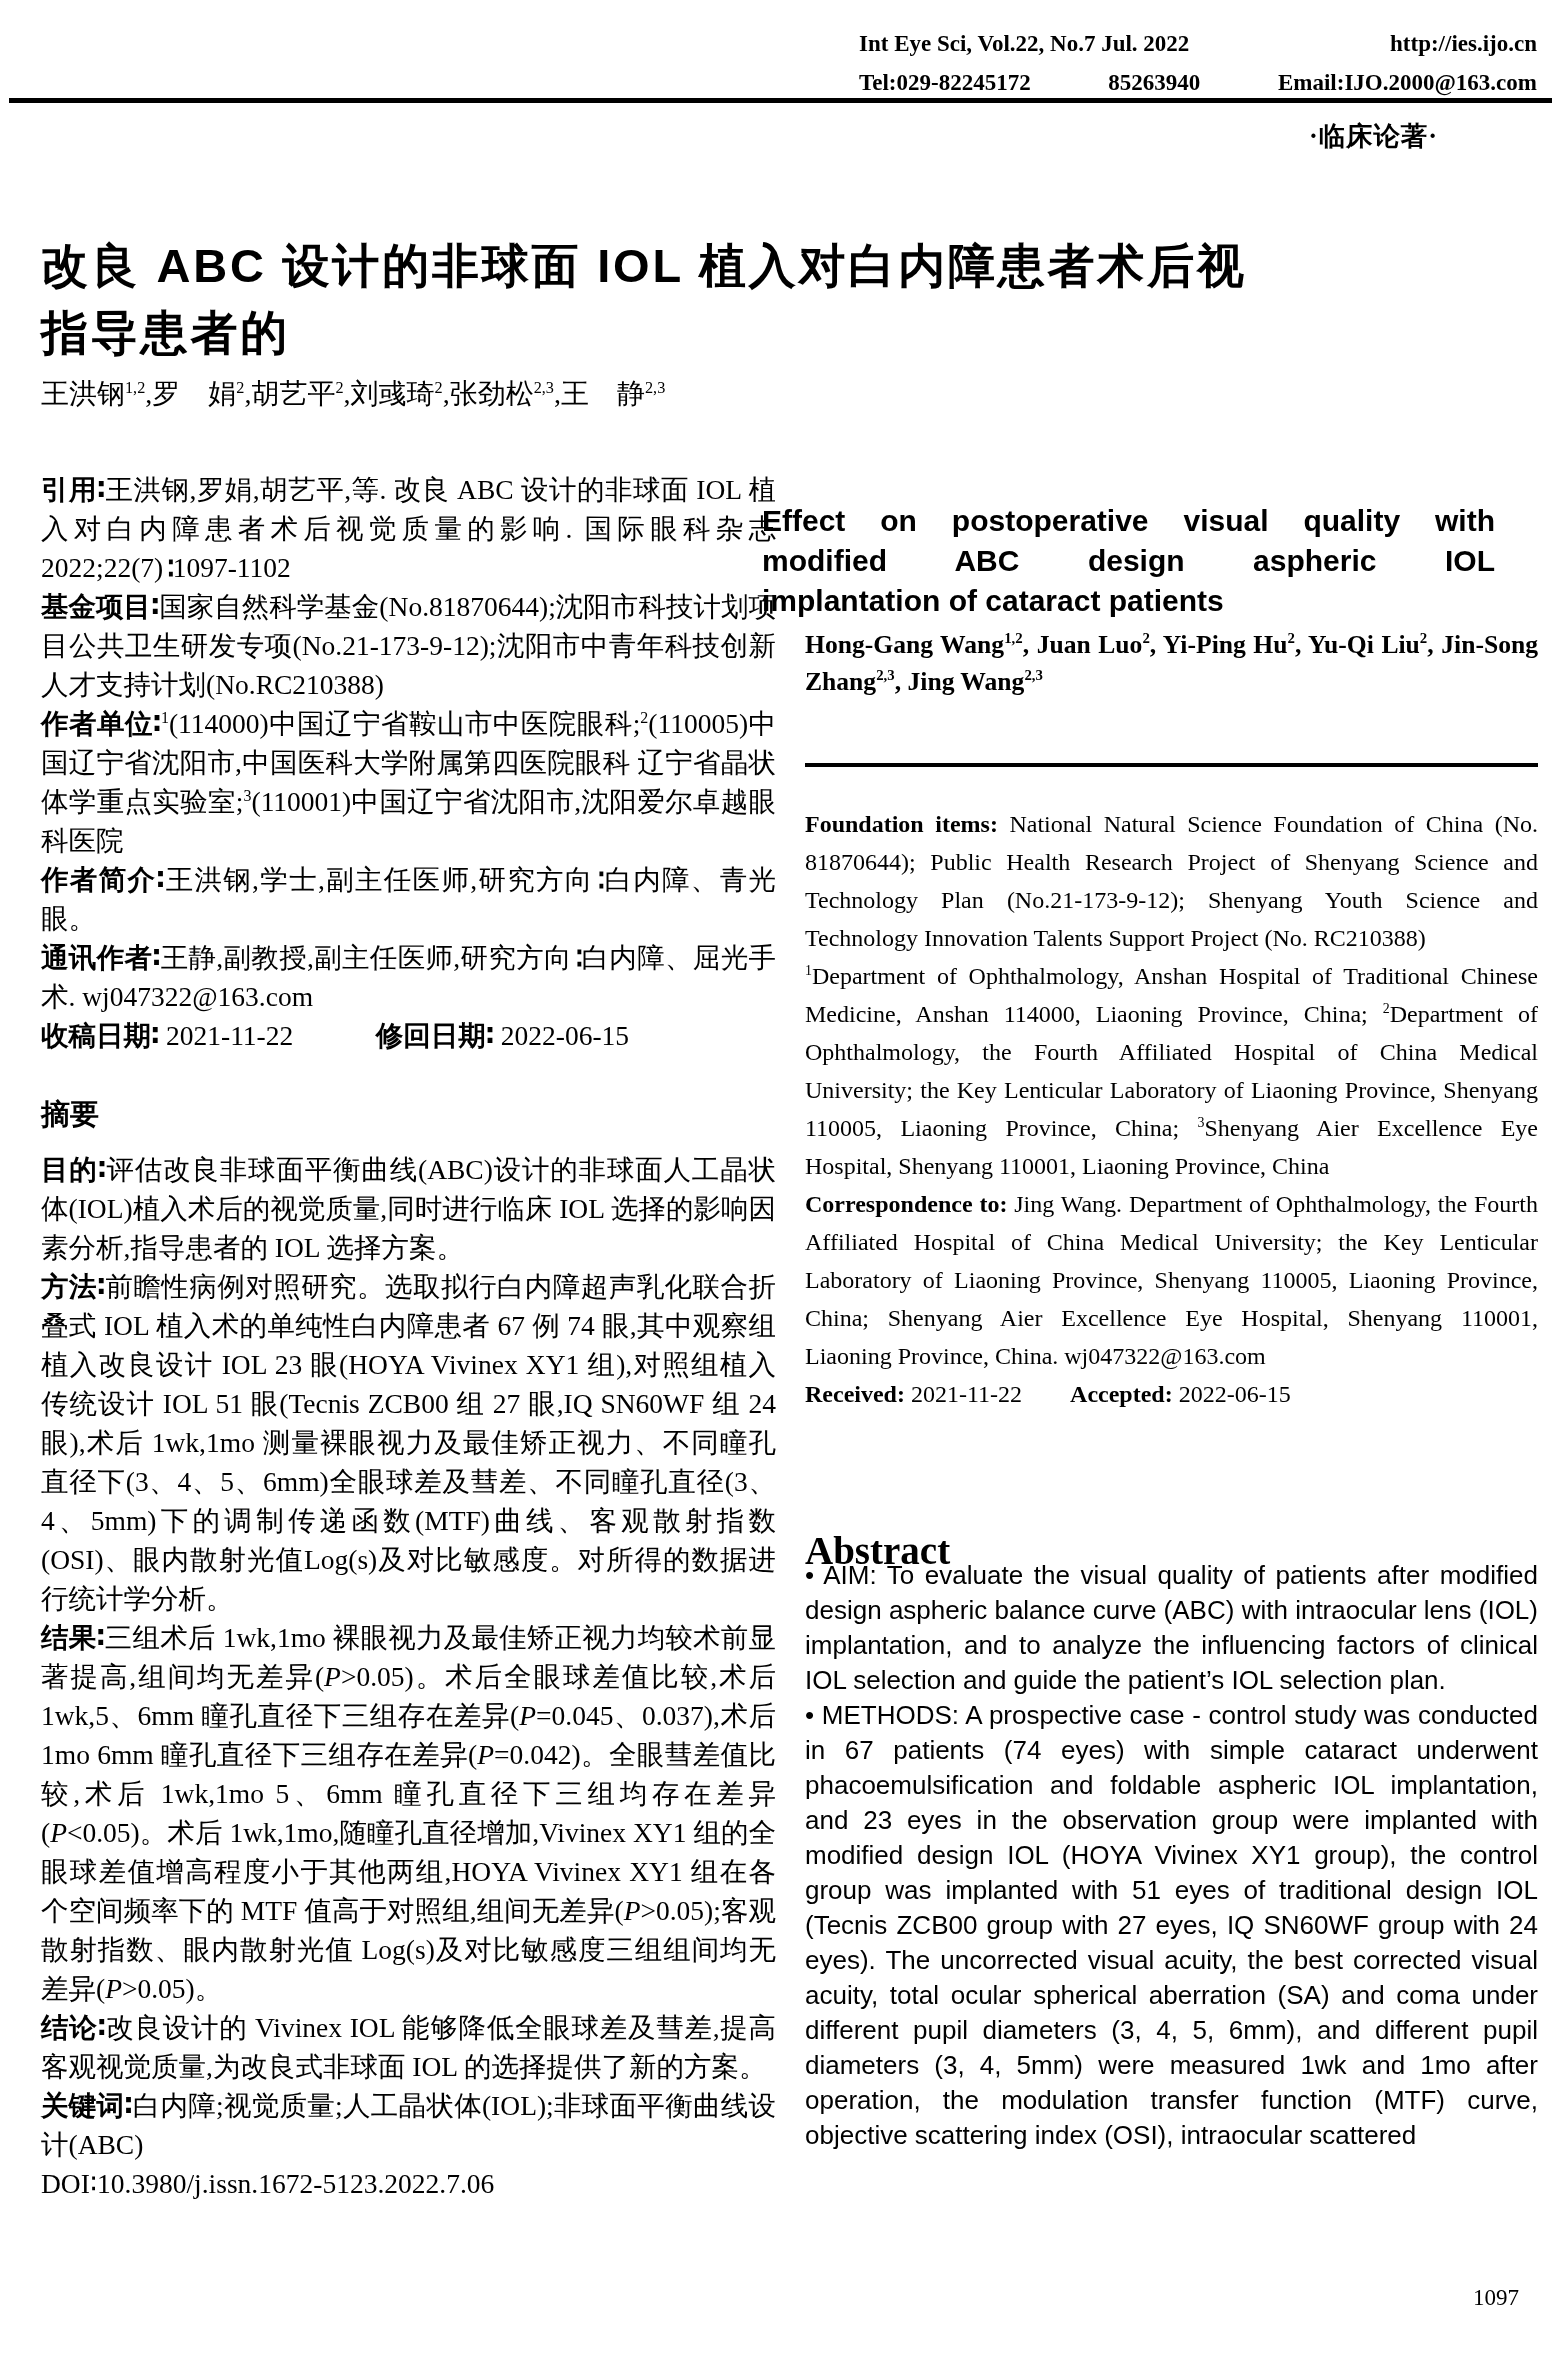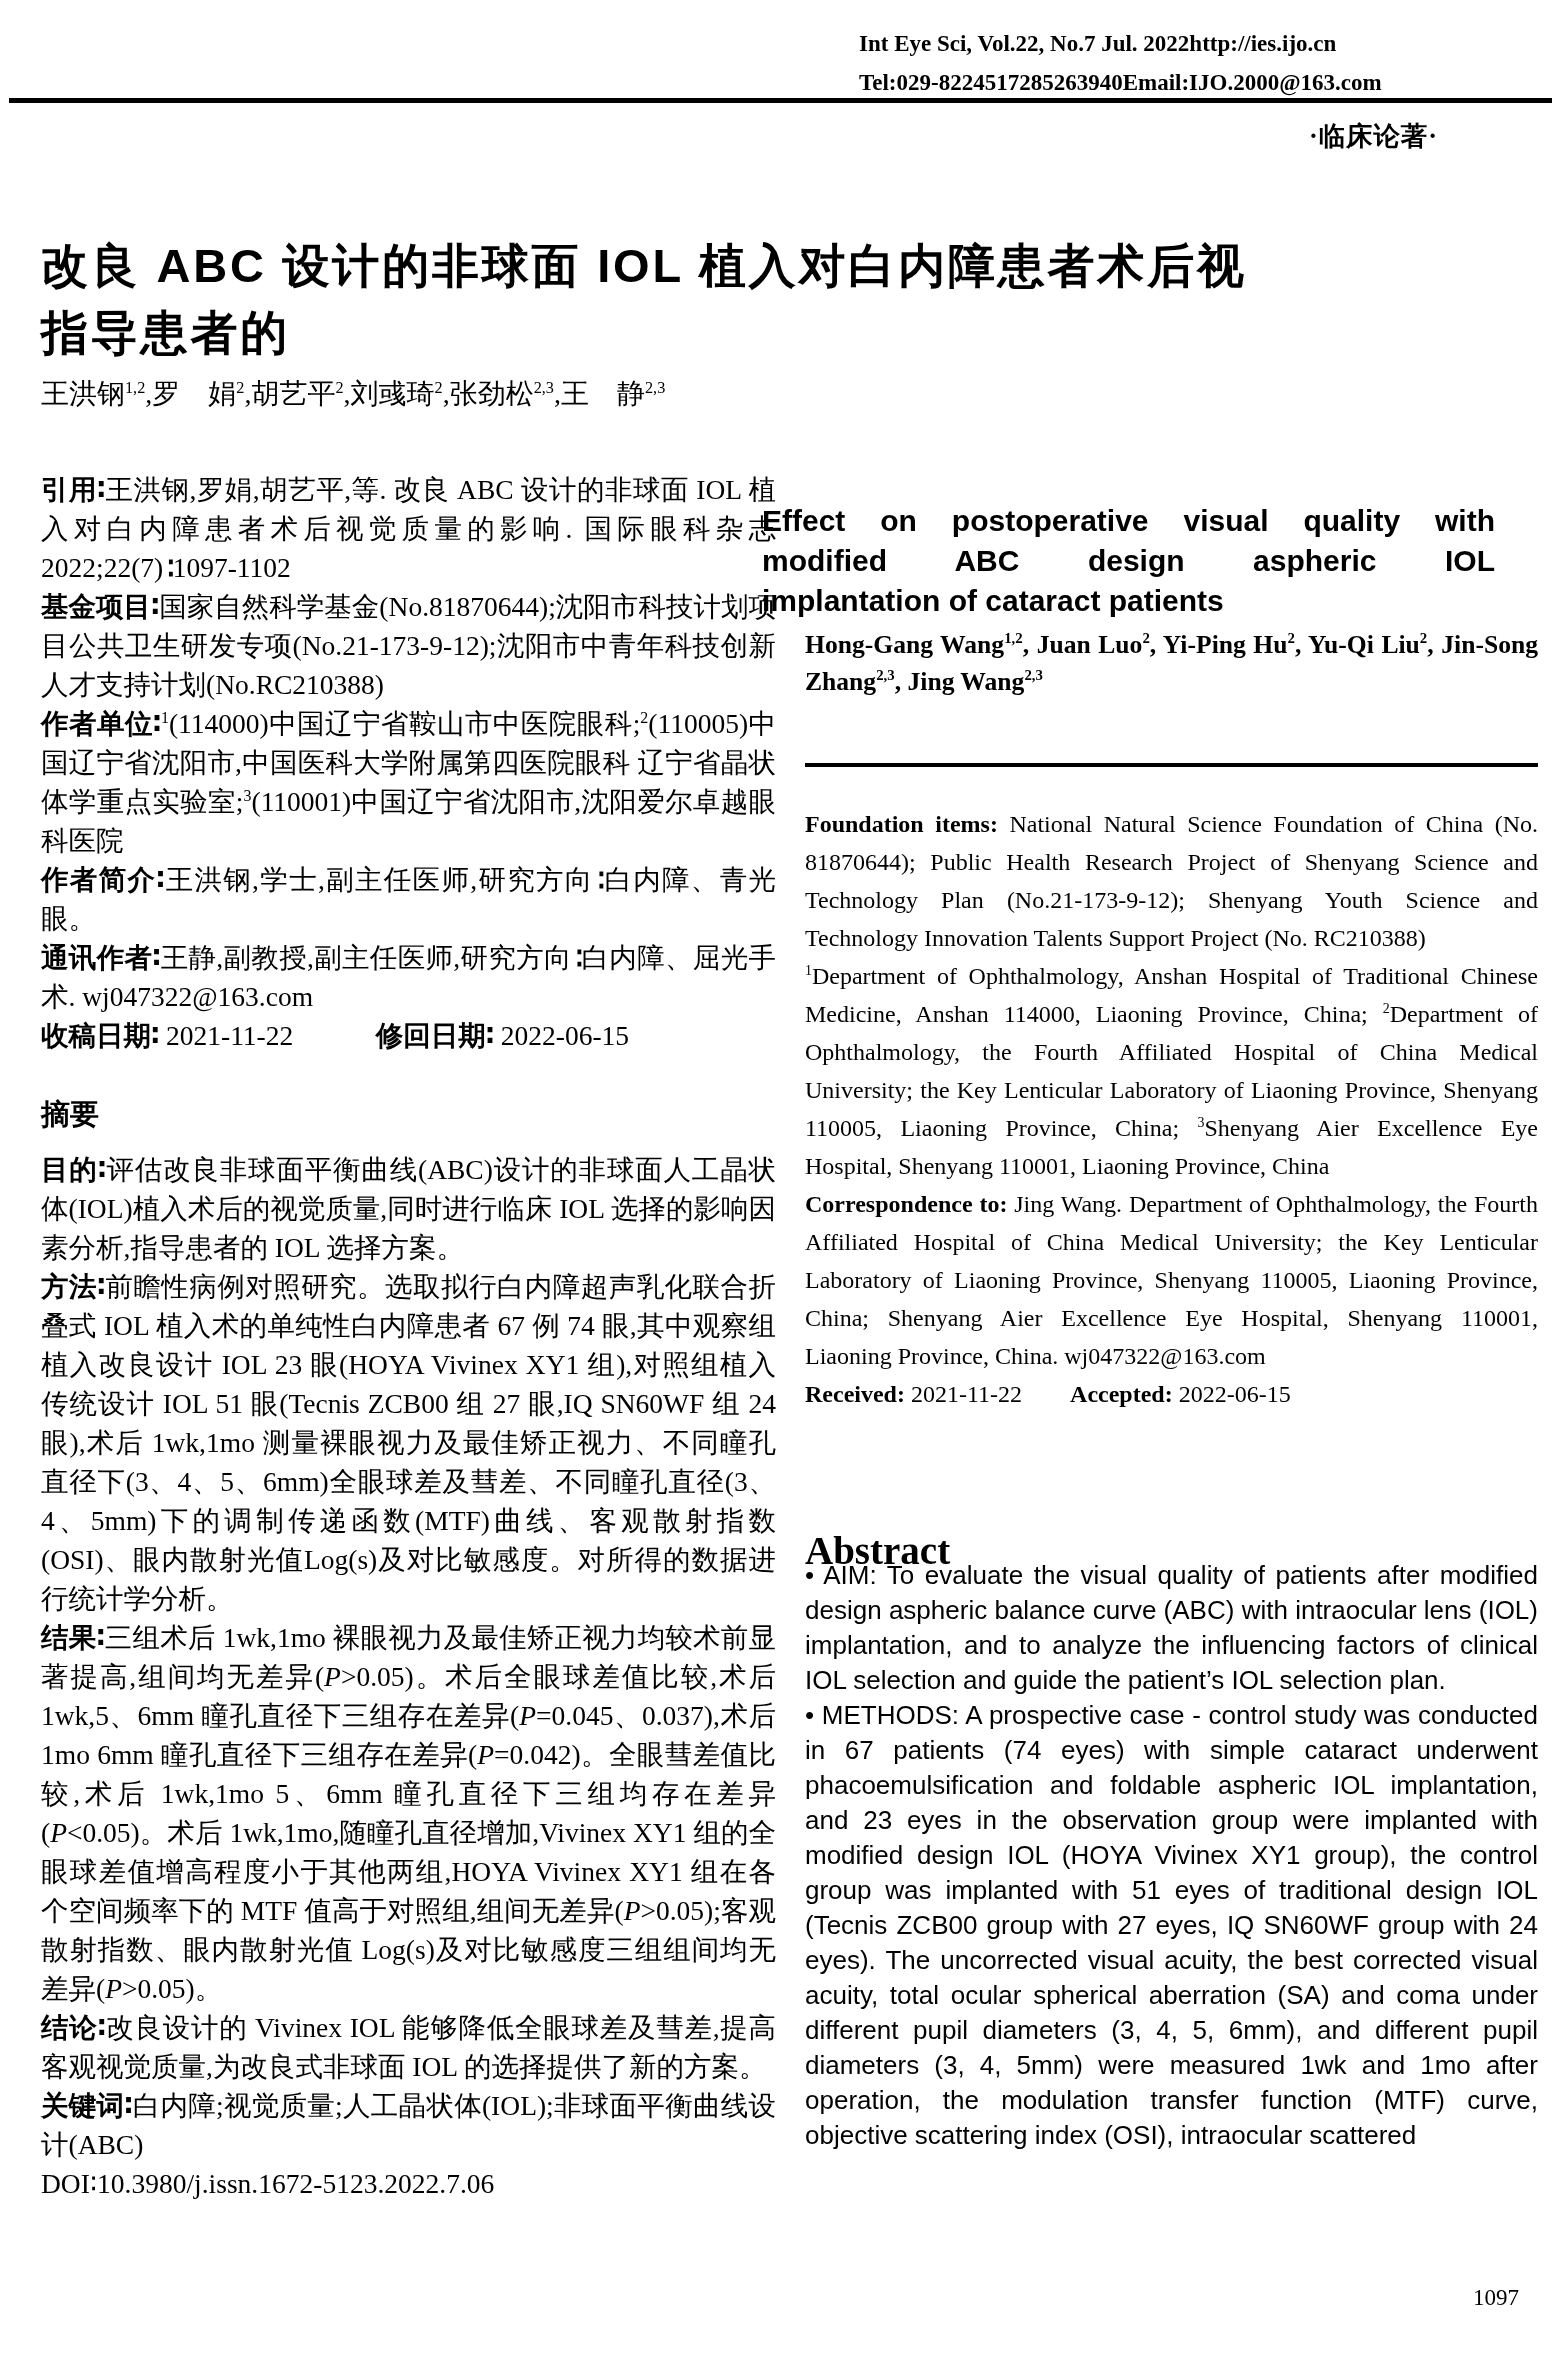--- a/index.html
+++ b/index.html
@@ -2,21 +2,21 @@
 <html style="font-size:7.6px"><head>
 <meta charset="utf-8">
 <style>
   html,body{margin:0;padding:0;background:#e8e8e8;}
   .page{
     position:relative;width:1560px;height:2366px;background:#ffffff;color:#000000;
     font-family:"Liberation Serif","DejaVu Serif",serif;overflow:hidden;
   }
   
   .header-block{position:absolute;top:24px;right:23px;width:678px;font-weight:bold;font-size:23px;}
-  .h-line{display:flex;justify-content:flex-start;line-height:39px;white-space:nowrap;}
+  .h-line{display:flex;justify-content:space-between;line-height:39px;white-space:nowrap;}
   .top-rule{position:absolute;top:98px;left:8.5px;width:1543px;height:4.7px;background:#000;}
   .article-type{position:absolute;top:118px;right:122px;font-size:26.5px;font-weight:bold;letter-spacing:0.9px;}
   
   .title-cn{position:absolute;top:201px;left:41px;width:1484px;
     font-family:"Liberation Sans","DejaVu Sans",sans-serif;font-weight:bold;
     font-size:47px;line-height:67px;letter-spacing:2.8px;}
   .authors-cn{position:absolute;top:375px;left:41px;width:1484px;font-size:28px;line-height:38px;}
   
   .col-left{position:absolute;top:470px;left:41px;width:735px;font-size:27.5px;line-height:39px;
     text-align:justify;}

